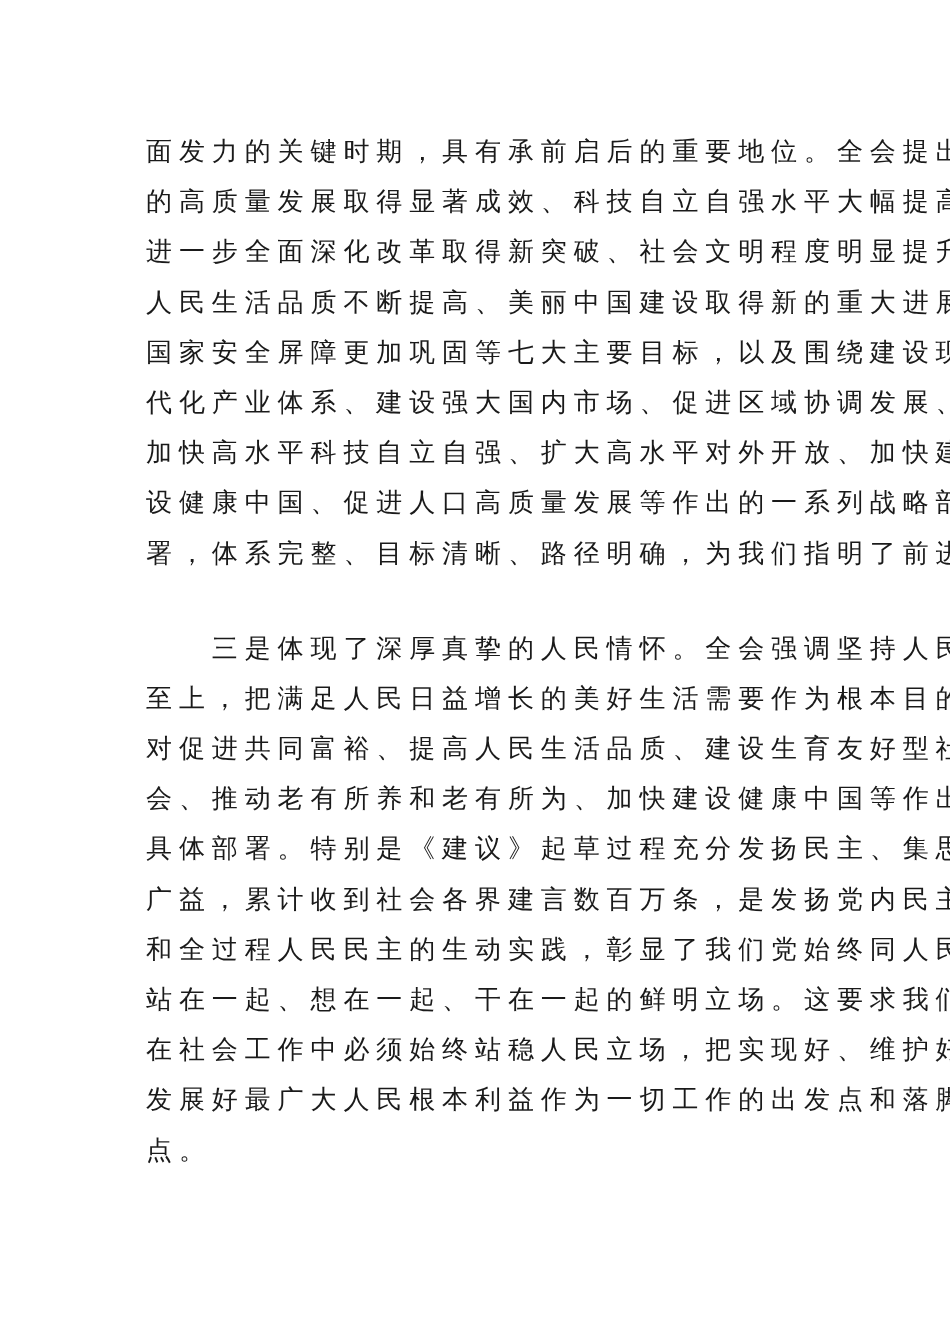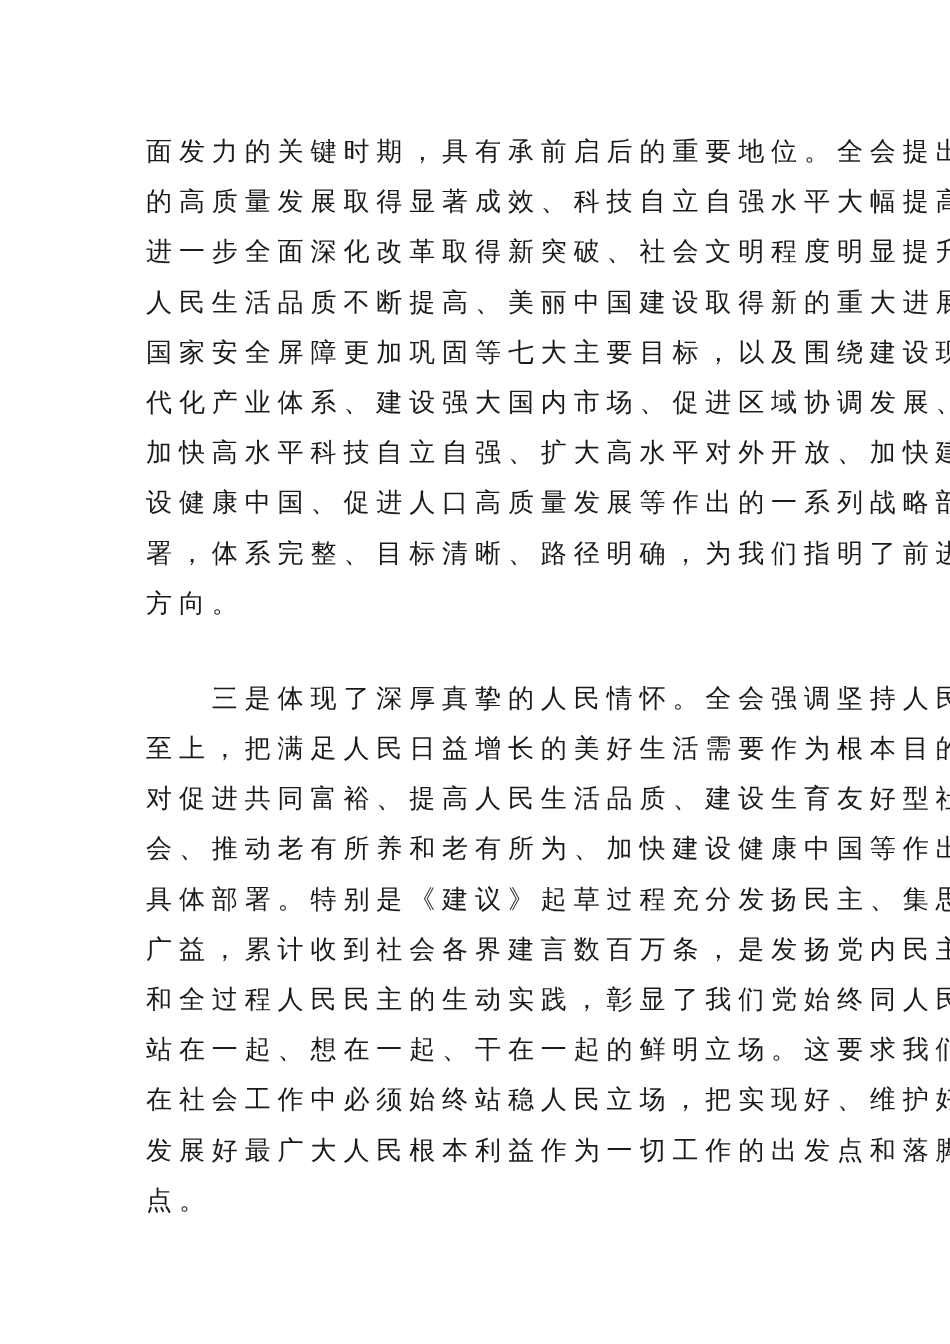--- a/index.html
+++ b/index.html
@@ -58,21 +58,20 @@
     <div class="para">
       <span class="line">面发力的关键时期，具有承前启后的重要地位。全会提出</span>
       <span class="line">的高质量发展取得显著成效、科技自立自强水平大幅提高</span>
       <span class="line">进一步全面深化改革取得新突破、社会文明程度明显提升</span>
       <span class="line">人民生活品质不断提高、美丽中国建设取得新的重大进展</span>
       <span class="line">国家安全屏障更加巩固等七大主要目标，以及围绕建设现</span>
       <span class="line">代化产业体系、建设强大国内市场、促进区域协调发展、</span>
       <span class="line">加快高水平科技自立自强、扩大高水平对外开放、加快建</span>
       <span class="line">设健康中国、促进人口高质量发展等作出的一系列战略部</span>
       <span class="line">署，体系完整、目标清晰、路径明确，为我们指明了前进</span>
-      <span class="line">方向。</span>
     </div>
 
     <div class="gap"></div>
 
     <div class="para">
       <span class="line indent">三是体现了深厚真挚的人民情怀。全会强调坚持人民</span>
       <span class="line">至上，把满足人民日益增长的美好生活需要作为根本目的</span>
       <span class="line">对促进共同富裕、提高人民生活品质、建设生育友好型社</span>
       <span class="line">会、推动老有所养和老有所为、加快建设健康中国等作出</span>
       <span class="line">具体部署。特别是《建议》起草过程充分发扬民主、集思</span>

